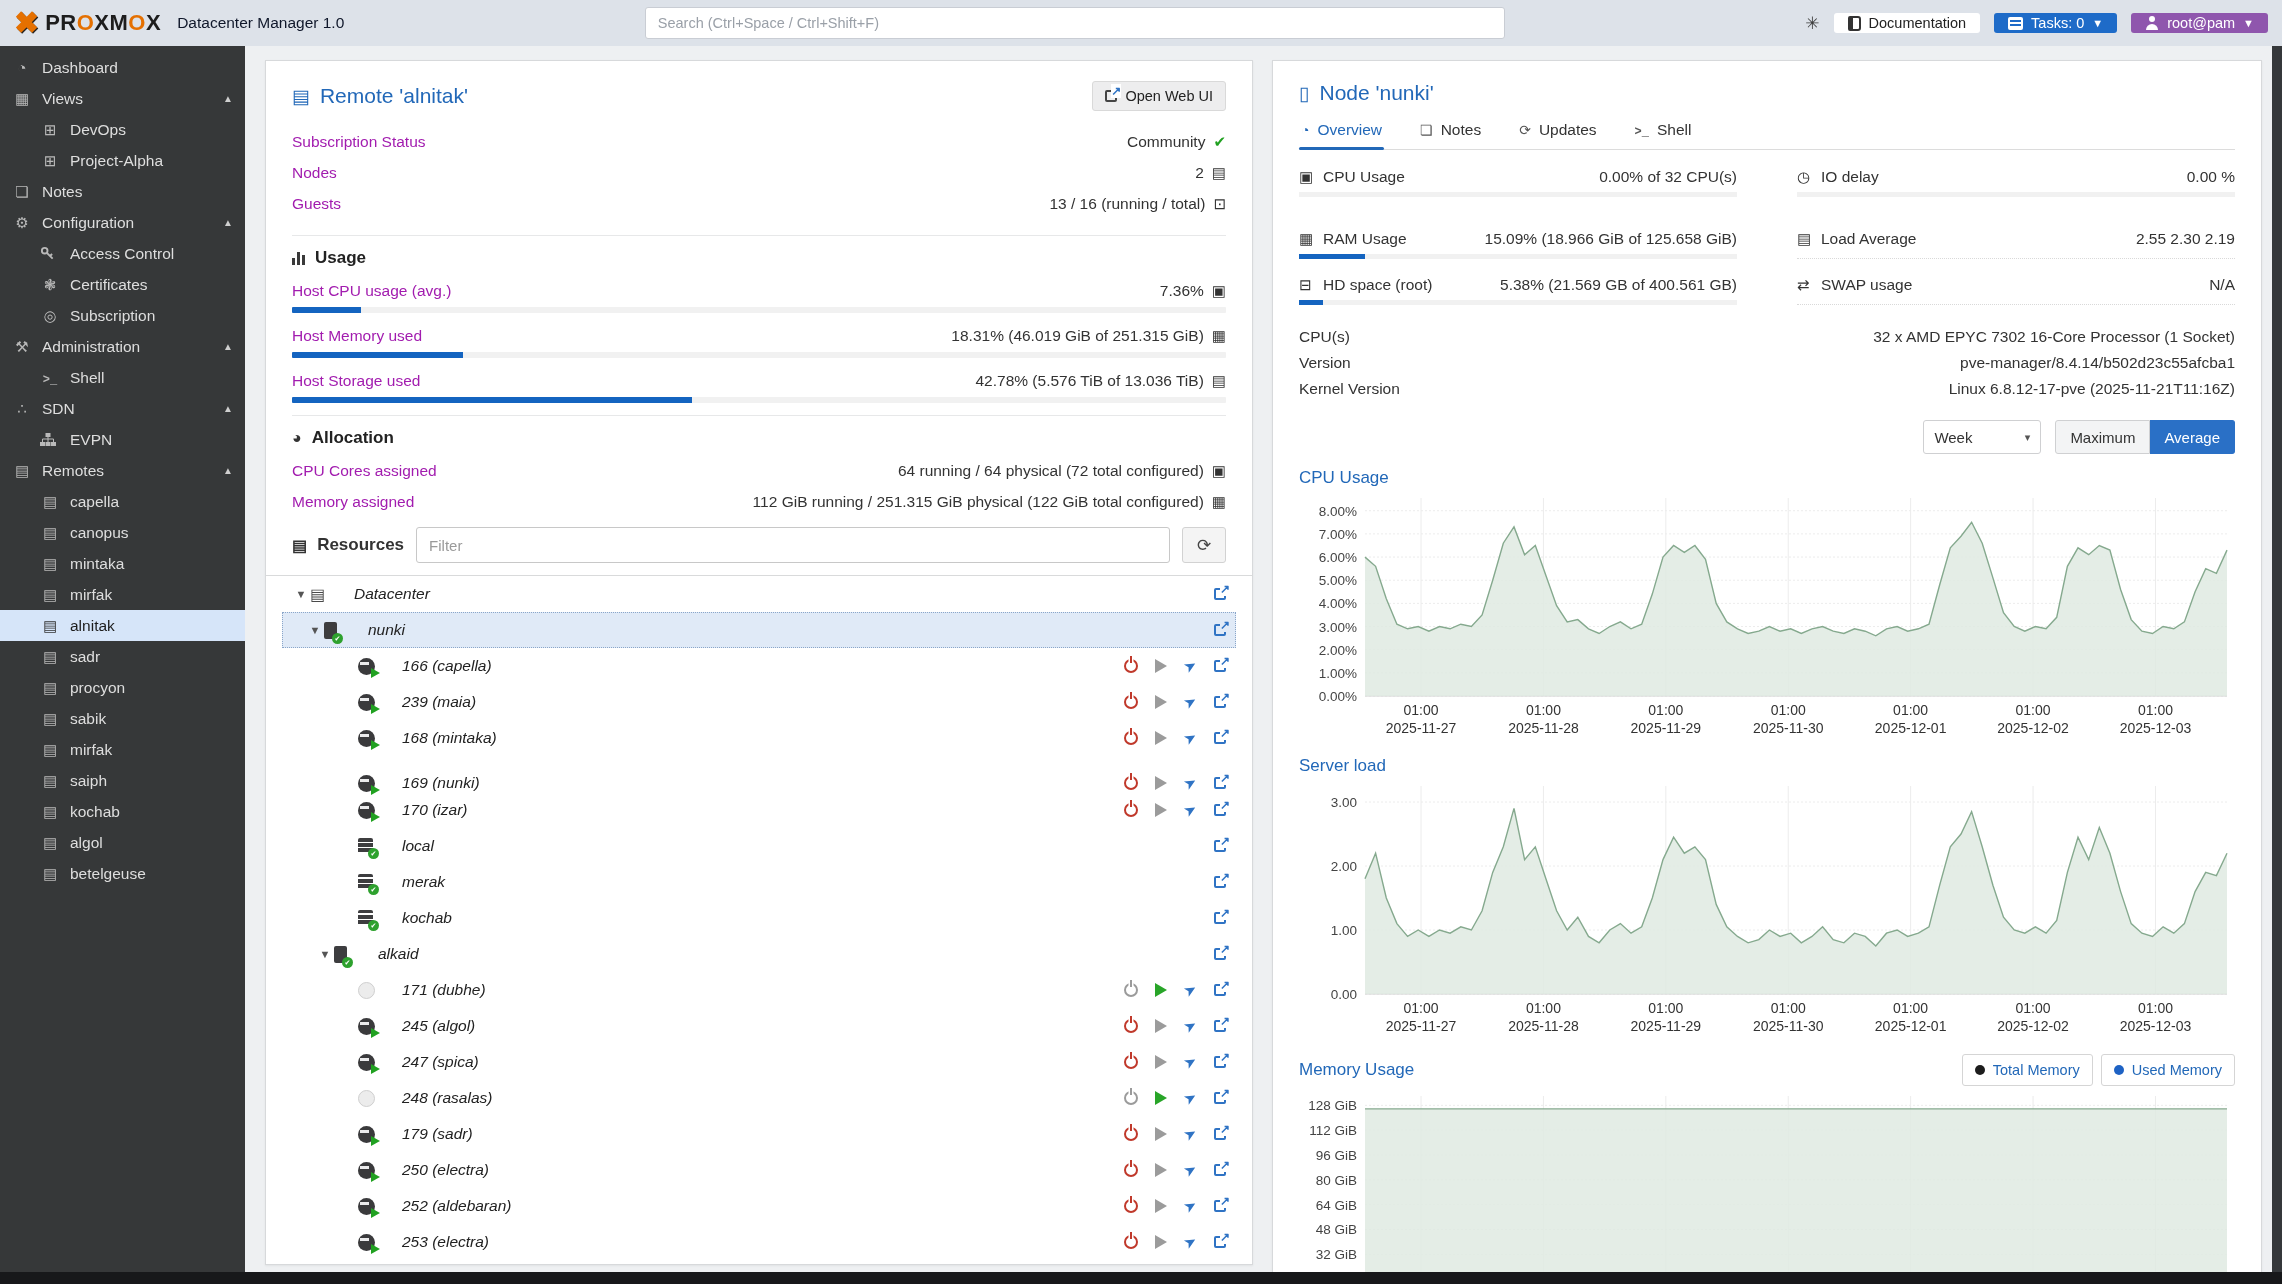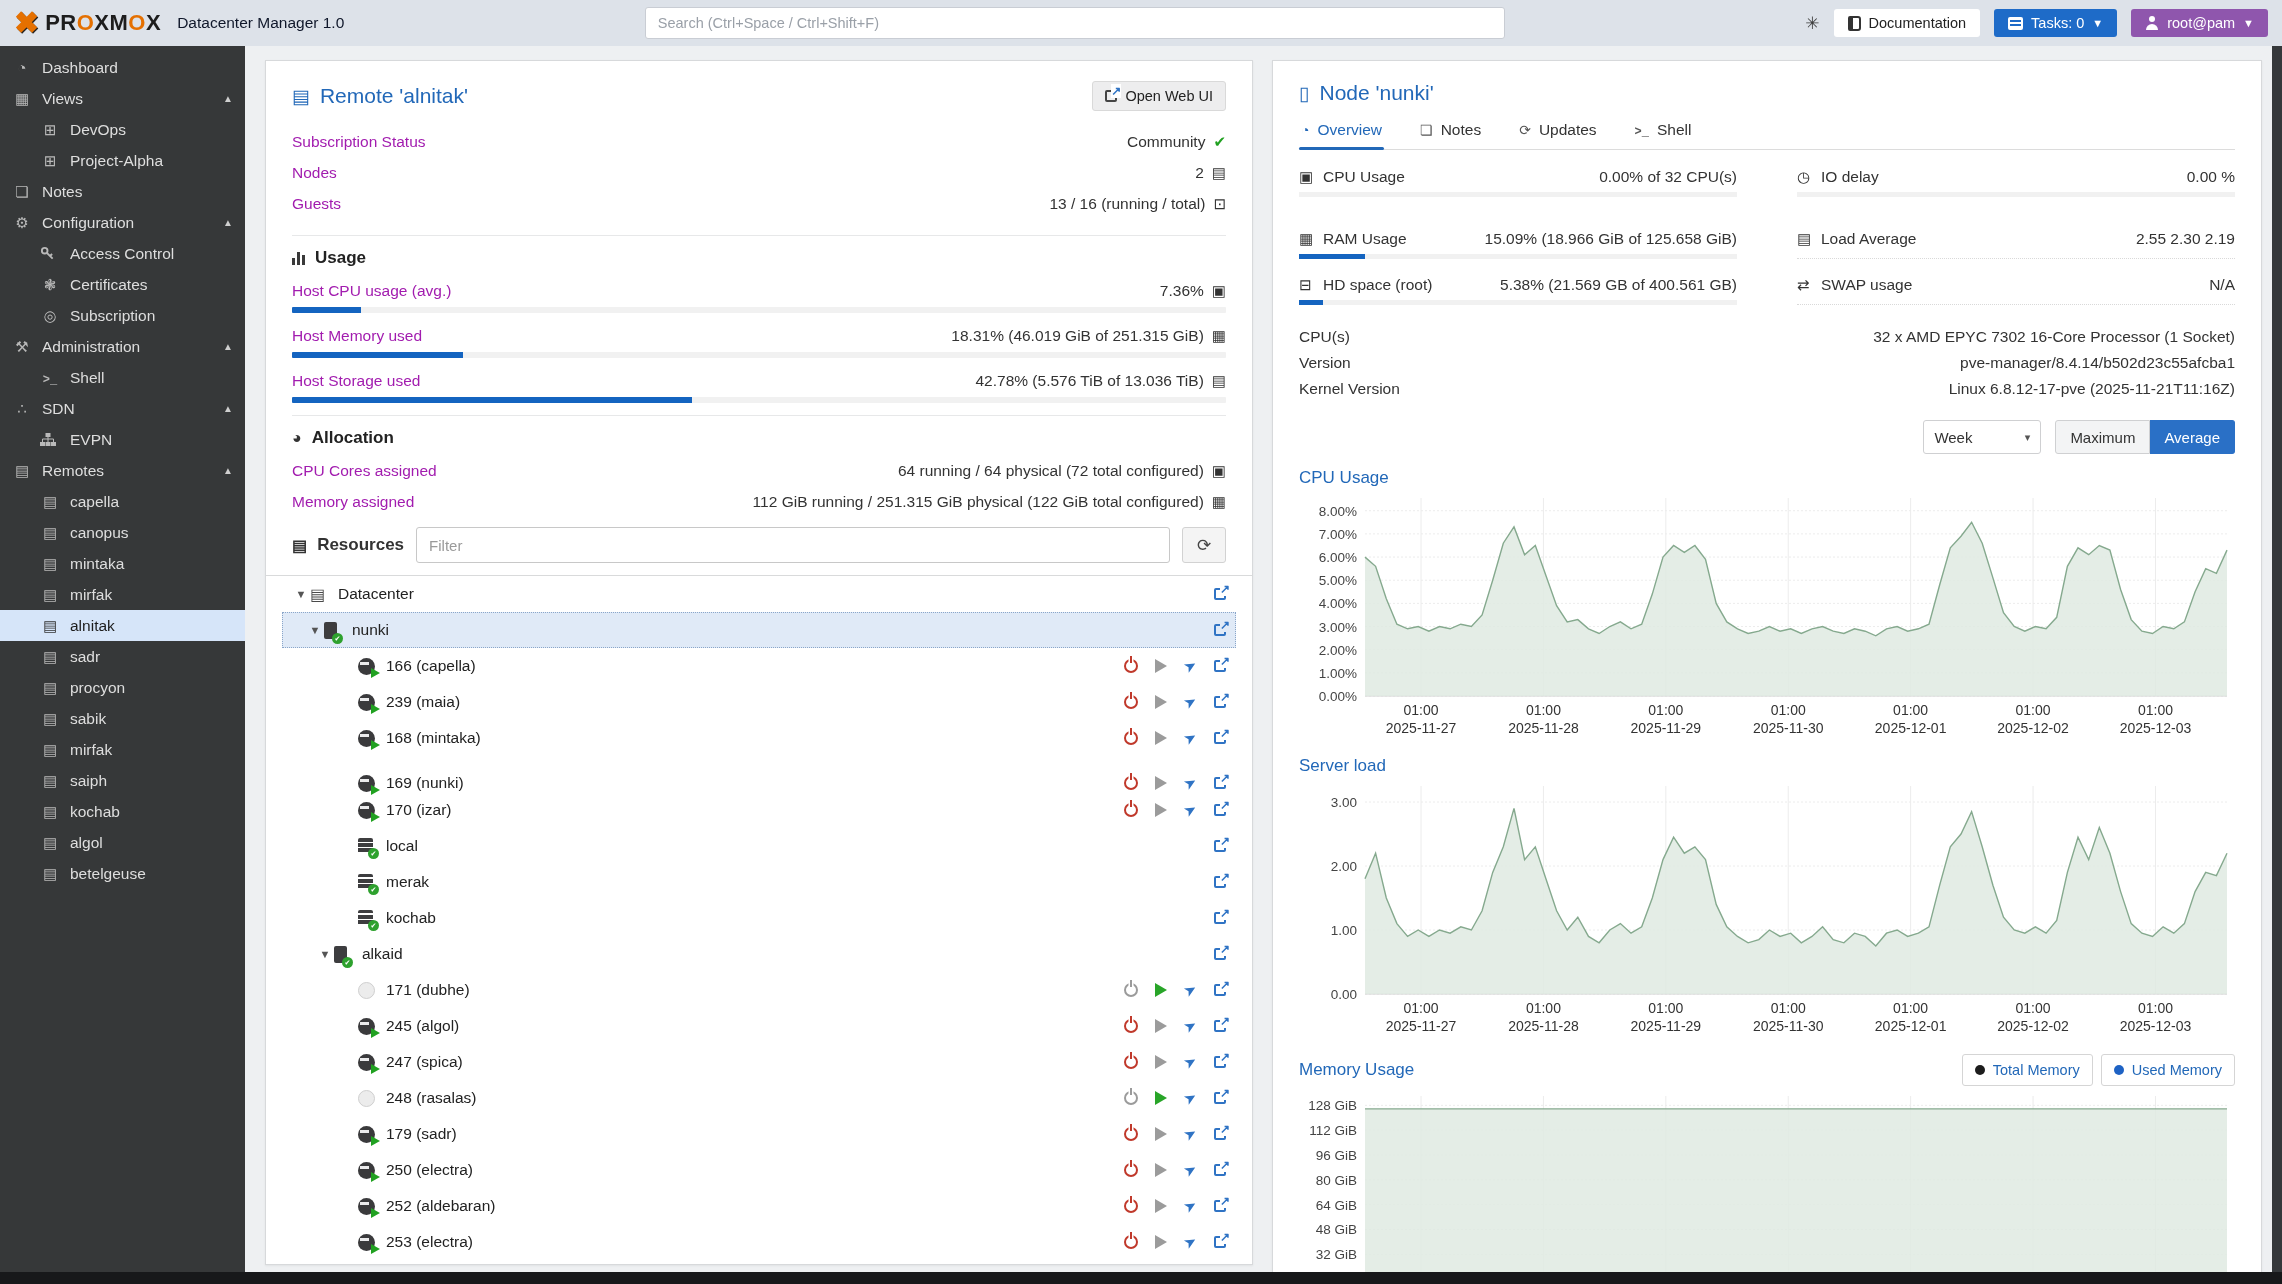--- a/index.html
+++ b/index.html
@@ -10,21 +10,21 @@
   .topbar { position:absolute; left:0; top:0; width:2282px; height:46px; background:#dde2e9; display:flex; align-items:center; padding:0 14px; z-index:30; }
   .logo-mark { color:#e57000; font-size:30px; font-weight:bold; text-shadow:1px 1px 0 #222; margin-right:6px; line-height:1; }
   .brand { font-size:22px; font-weight:bold; color:#1d1d1d; letter-spacing:.5px; margin-right:16px; }
   .brand .x { color:#e57000; }
   .app-title { font-size:15.5px; color:#0f172a; }
   .search-wrap { flex:1; display:flex; justify-content:center; }
   .search-input { width:860px; height:32px; background:#fff; border:1px solid #c9cdd4; border-radius:3px; padding:0 12px; font-size:14.5px; color:#333; }
   .search-input::placeholder { color:#9aa0a8; }
   .topbar-right { display:flex; align-items:center; gap:14px; }
   .snow { color:#3a3a3a; font-size:17px; }
-  .tb-btn { height:28px; border-radius:3px; display:flex; align-items:center; gap:8px; padding:0 13px; font-size:14.5px; cursor:pointer; border:1px solid transparent; }
+  .tb-btn { height:20px; border-radius:3px; display:flex; align-items:center; gap:8px; padding:0 13px; font-size:14.5px; cursor:pointer; border:1px solid transparent; }
   .tb-doc { background:#fff; color:#222; }
   .tb-tasks { background:#1e6bc8; color:#fff; }
   .tb-user { background:#8f56ad; color:#fff; }
   .caret-down { font-size:11px; }
   .book-icon { display:inline-block; width:13px; height:15px; border:2px solid #333; border-left:5px solid #333; border-radius:2px 3px 3px 2px; }
   .list-icon { display:inline-block; width:15px; height:13px; background:#fff; border-radius:2px; position:relative; }
   .list-icon::after{ content:''; position:absolute; left:2px; right:2px; top:3px; height:2px; background:#1e6bc8; box-shadow:0 4px 0 #1e6bc8; }
   .person-icon { display:inline-block; width:14px; height:14px; position:relative; }
   .person-icon::before { content:''; position:absolute; left:4px; top:0; width:6px; height:6px; border-radius:50%; background:#fff; }
   .person-icon::after { content:''; position:absolute; left:1px; bottom:0; width:12px; height:6px; border-radius:6px 6px 0 0; background:#fff; }
@@ -78,21 +78,21 @@
   .filter-input { flex:1; height:36px; border:1px solid #c8c8c8; border-radius:3px; padding:0 12px; font-size:15px; }
   .filter-input::placeholder { color:#9a9a9a; }
   .refresh-btn { width:44px; height:36px; background:#f4f4f4; border:1px solid #d2d2d2; border-radius:3px; font-size:17px; color:#444; cursor:pointer; }
   .res-divider { border:none; border-top:1px solid #d9dadb; margin:0 -26px 0 -26px; }
 
   .tree { }
   .tree-row { height:36px; display:flex; align-items:center; font-size:15.5px; color:#222; position:relative; }
   .tree-row.selected { background:#e0eaf7; outline:1px dotted #8aa6c9; outline-offset:-1px; margin:0 -10px; padding:0 10px; }
   .tr-caret { width:18px; font-size:11px; color:#555; text-align:center; }
   .tr-icon-wrap { width:26px; display:flex; justify-content:flex-start; }
-  .tr-label { margin-left:2px; }
+  .tr-label { margin-left:18px;font-style:italic; }
   .tr-actions { margin-left:auto; display:flex; align-items:center; gap:17px; }
 
   .dc-icon { color:#4a4a4a; font-size:16px; }
   .node-chip { width:13px; height:17px; background:#3d3d3f; border-radius:2px; position:relative; display:inline-block; }
   .badge-check::after { content:'✔'; position:absolute; right:-6px; bottom:-5px; color:#fff; background:#2ea12e; border-radius:50%; font-size:7px; width:11px; height:11px; line-height:11px; text-align:center; }
   .storage-chip { width:15px; height:16px; position:relative; display:inline-block; background:repeating-linear-gradient(#3d3d3f 0 3.5px, #ffffff 3.5px 5.2px); border-radius:2px; }
   .vm-icon { width:17px; height:17px; border-radius:50%; background:#3a3a3c; position:relative; display:inline-block; }
   .vm-icon::before { content:''; position:absolute; top:4px; left:2px; right:6px; height:3px; background:#fff; opacity:.9; }
   .vm-icon .vm-badge { position:absolute; right:-5px; bottom:-3px; width:0; height:0; border-left:9px solid #21a121; border-top:5px solid transparent; border-bottom:5px solid transparent; }
   .vm-icon.stopped { background:#ececec; border:1px solid #cfcfcf; }

